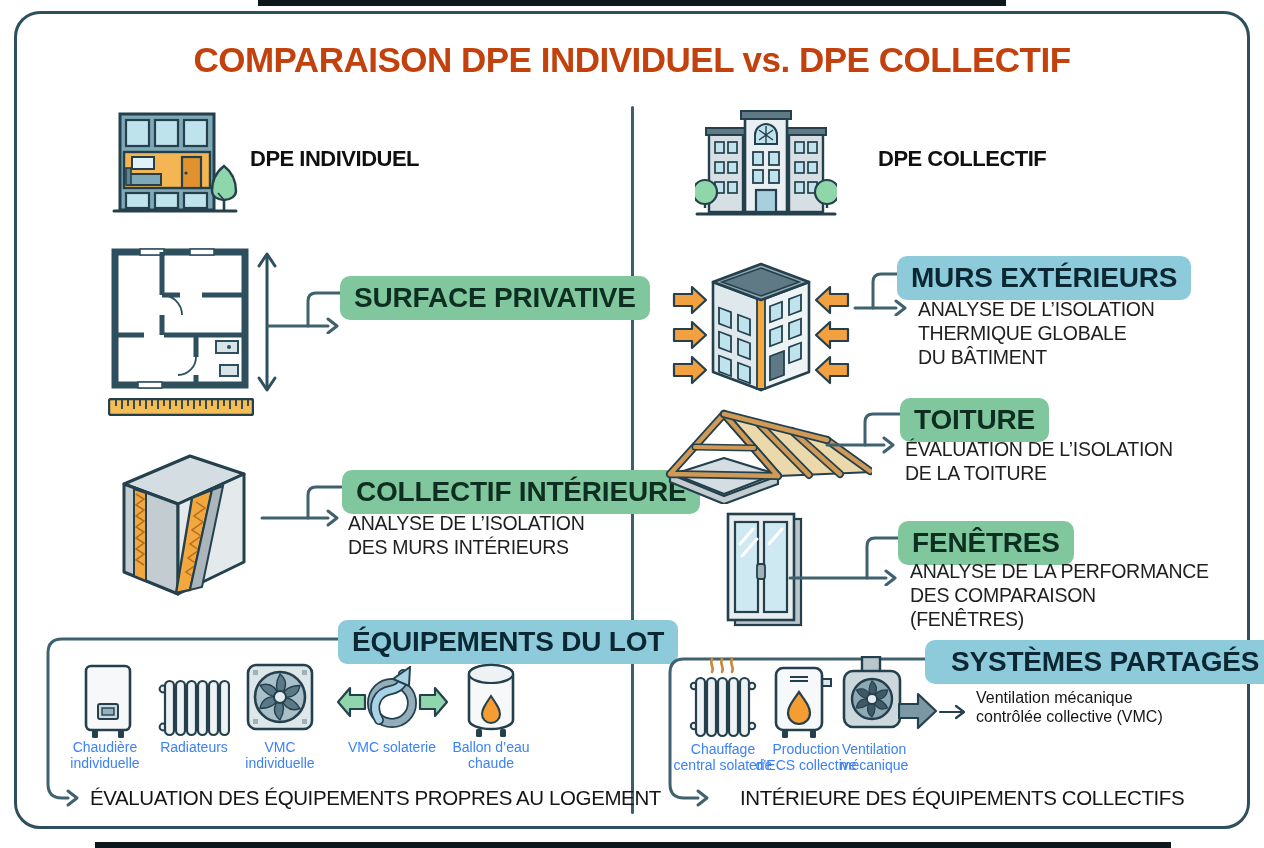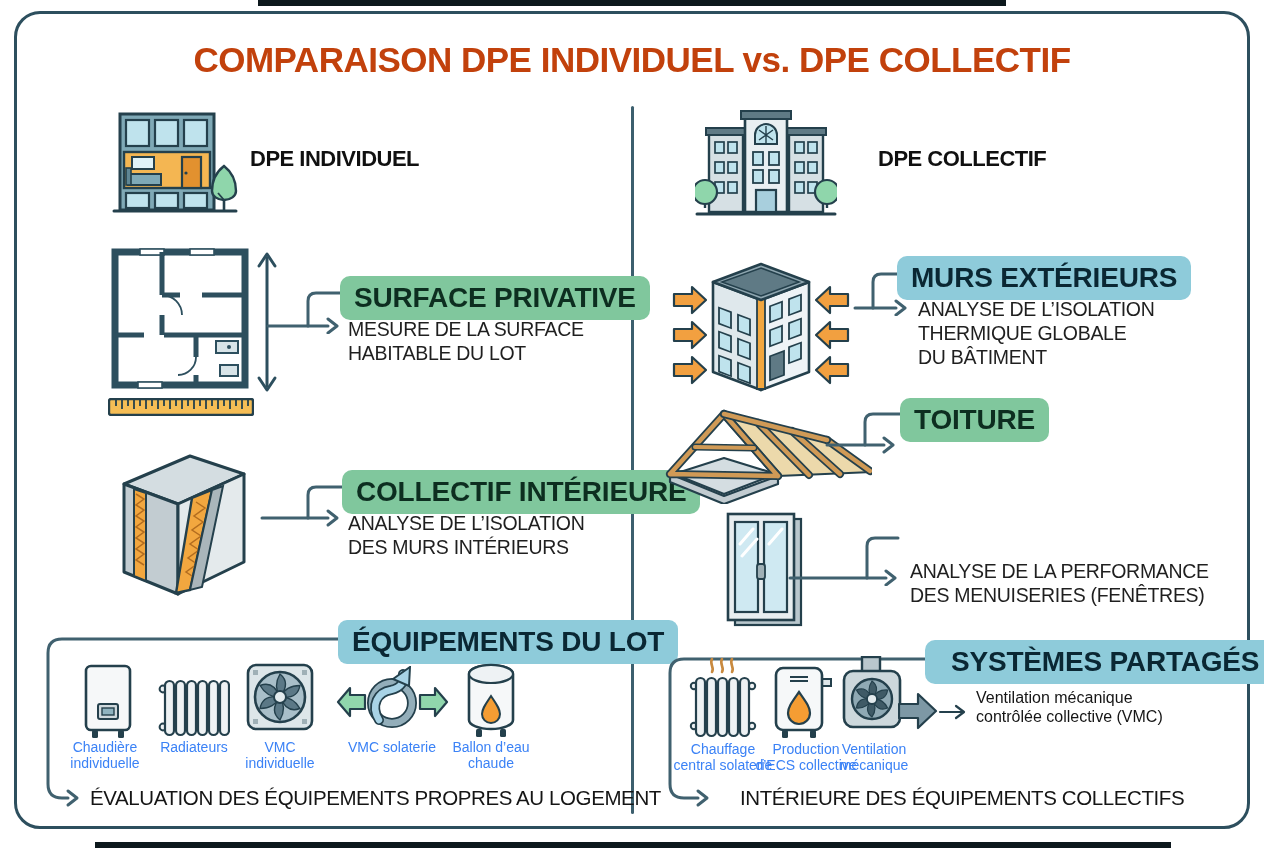--- a/index.html
+++ b/index.html
@@ -94,22 +94,20 @@
   </div>
 
   <div class="abs" style="left:258px;top:272px;">
     <svg width="92" height="62" viewBox="0 0 92 62">
       <path d="M82,21 H58 Q50,21 50,29 V54" fill="none" stroke="#40616f" stroke-width="3" stroke-linecap="round"></path>
       <path d="M10,54 H70" fill="none" stroke="#40616f" stroke-width="3" stroke-linecap="round"></path>
       <path d="M70,47 L79,54 L70,61" fill="none" stroke="#40616f" stroke-width="3" stroke-linecap="round" stroke-linejoin="round"></path>
     </svg>
   </div>
   <div class="badge green" style="left:340px;top:276px;">SURFACE PRIVATIVE</div>
-  <div class="desc" style="left:348px;top:318px;width:250px;">MESURE DE LA SURFACE
-HABITABLE DU LOT</div>
 
   <div class="abs" style="left:110px;top:442px;">
     <svg width="145" height="165" viewBox="0 0 145 165">
       <polygon points="14,42 80,14 134,32 68,62" fill="#d4dde1" stroke="#24404c" stroke-width="3" stroke-linejoin="round"></polygon>
       <polygon points="14,42 68,62 68,152 14,130" fill="#c2ccd1" stroke="#24404c" stroke-width="3" stroke-linejoin="round"></polygon>
       <polygon points="68,62 134,32 134,120 68,152" fill="#e4eaec" stroke="#24404c" stroke-width="3" stroke-linejoin="round"></polygon>
       <polygon points="24,47 36,51 36,139 24,134" fill="#f2a73f" stroke="#24404c" stroke-width="2"></polygon>
       <path d="M26,52 l8,5 l-8,6 l8,5 l-8,6 l8,5 l-8,6 l8,5 l-8,6 l8,5 l-8,6 l8,5 l-8,6 l8,5" fill="none" stroke="#b36d1f" stroke-width="1.5"></path>
       <polygon points="82,56 102,48 80,148 66,151" fill="#f2a73f" stroke="#24404c" stroke-width="2.4"></polygon>
       <path d="M86,60 l9,6 l-11,8 l9,6 l-11,8 l9,6 l-11,8 l9,6 l-11,8 l9,6 l-11,8 l9,6" fill="none" stroke="#b36d1f" stroke-width="1.5"></path>
@@ -305,41 +303,44 @@
   </div>
 
   <div class="abs" style="left:820px;top:398px;">
     <svg width="88" height="56" viewBox="0 0 88 56">
       <path d="M80,16 H53 Q45,16 45,24 V47" fill="none" stroke="#40616f" stroke-width="3" stroke-linecap="round"></path>
       <path d="M7,47 H64" fill="none" stroke="#40616f" stroke-width="3" stroke-linecap="round"></path>
       <path d="M64,40 L73,47 L64,54" fill="none" stroke="#40616f" stroke-width="3" stroke-linecap="round" stroke-linejoin="round"></path>
     </svg>
   </div>
   <div class="badge green" style="left:900px;top:398px;">TOITURE</div>
+  <div class="desc" style="left:905px;top:438px;width:290px;">ÉVALUATION DE L’ISOLATION
+DE LA TOITURE</div>
 
   <div class="abs" style="left:724px;top:512px;">
     <svg width="82" height="118" viewBox="0 0 82 118">
       <rect x="11" y="7" width="66" height="106" fill="#b9c7cd" stroke="#24404c" stroke-width="2.2"></rect>
       <rect x="4" y="2" width="66" height="106" fill="#e8eef0" stroke="#24404c" stroke-width="2.6"></rect>
       <rect x="11" y="10" width="23" height="90" fill="#cfe9f2" stroke="#24404c" stroke-width="2.2"></rect>
       <rect x="40" y="10" width="23" height="90" fill="#cfe9f2" stroke="#24404c" stroke-width="2.2"></rect>
       <path d="M16,32 L29,17 M18,44 L33,27 M45,32 L58,17" stroke="#ffffff" stroke-width="3" stroke-linecap="round"></path>
       <rect x="33" y="52" width="8" height="15" rx="2.5" fill="#9fb0b6" stroke="#24404c" stroke-width="1.8"></rect>
     </svg>
   </div>
 
   <div class="abs" style="left:786px;top:520px;">
     <svg width="118" height="66" viewBox="0 0 118 66">
       <path d="M112,18 H89 Q81,18 81,26 V58" fill="none" stroke="#40616f" stroke-width="3" stroke-linecap="round"></path>
       <path d="M4,58 H100" fill="none" stroke="#40616f" stroke-width="3" stroke-linecap="round"></path>
       <path d="M100,51 L109,58 L100,65" fill="none" stroke="#40616f" stroke-width="3" stroke-linecap="round" stroke-linejoin="round"></path>
     </svg>
   </div>
+  <div class="badge green" style="left:898px;top:521px;">FENÊTRES</div>
   <div class="desc" style="left:910px;top:560px;width:300px;">ANALYSE DE LA PERFORMANCE
-DES MENUISERIES (FENÊTRES)</div>
+DES COMPARAISON (FENÊTRES)</div>
 
   <div class="abs" style="left:658px;top:640px;">
     <svg width="270" height="172" viewBox="0 0 270 172">
       <path d="M267,19 H26 Q12,19 12,33 V144 Q12,158 26,158 H40" fill="none" stroke="#40616f" stroke-width="3" stroke-linecap="round"></path>
       <path d="M40,151 L49,158 L40,165" fill="none" stroke="#40616f" stroke-width="3" stroke-linecap="round" stroke-linejoin="round"></path>
     </svg>
   </div>
   <div class="badge blue" style="left:925px;top:640px;padding-left:26px;">SYSTÈMES PARTAGÉS</div>
 
   <div class="abs" style="left:688px;top:656px;">

